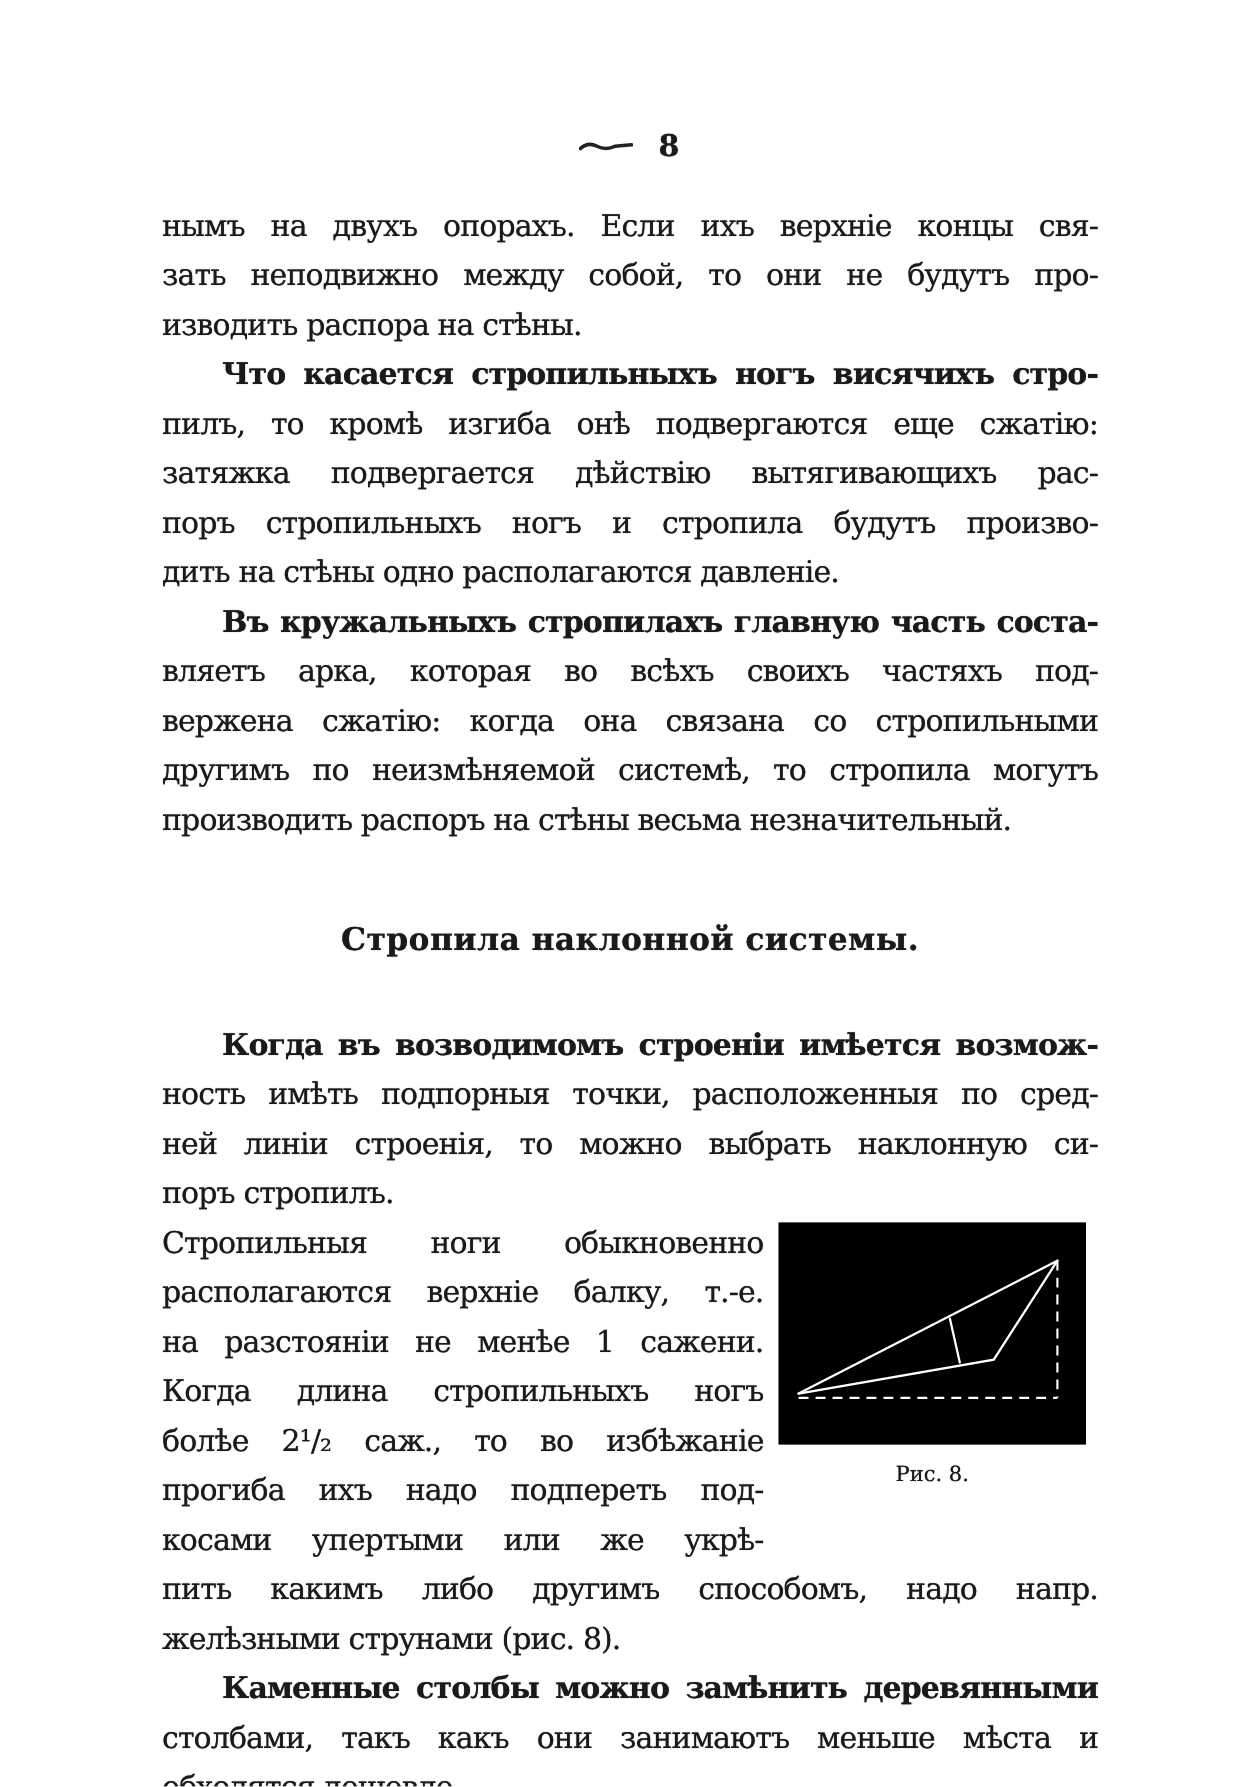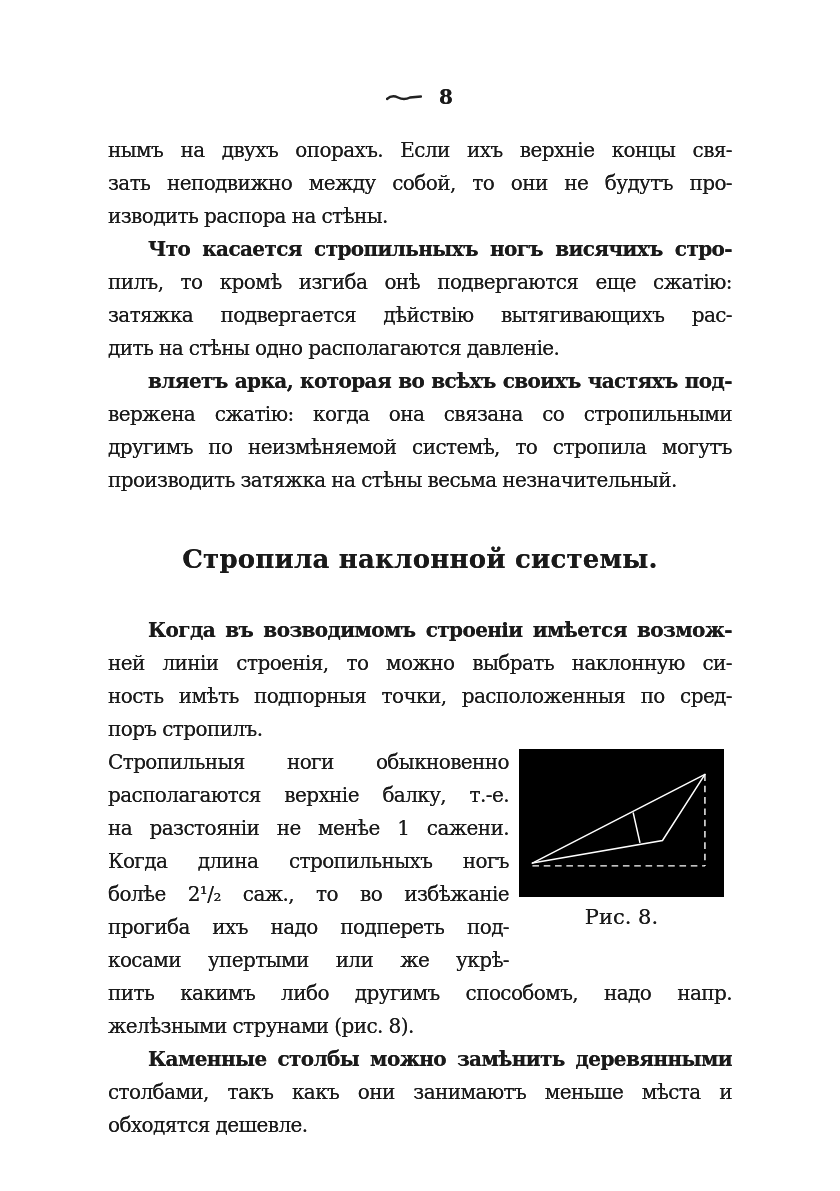--- a/index.html
+++ b/index.html
@@ -55,39 +55,39 @@
   .line {
     text-align: justify;
     text-align-last: justify;
   }
   .line.last { text-align-last: left; }
   .para.indent .line:first-child { text-indent: 40px; font-weight: bold; }
 
   .section-heading {
     margin: 46px 0 38px 0;
     text-align: center;
-    font-size: 26px;
+    font-size: 21px;
     font-weight: bold;
     letter-spacing: 0.2px;
   }
 
   .fig {
     float: right;
     margin: 3px 8px 26px 10px;
     padding: 0;
     width: 205px;
   }
   .fig svg {
     display: block;
     background: #000000;
   }
   .fig figcaption {
     margin-top: 4px;
     text-align: right;
-    font-size: 21px;
+    font-size: 14px;
     letter-spacing: 0;
     text-align-last: center;
   }
 </style>
 </head>
 <body>
 
 <div class="page">
 
   <header class="page-header">
@@ -103,35 +103,37 @@
 
     <div class="para">
         <div class="line">нымъ на двухъ опорахъ. Если ихъ верхніе концы свя-</div>
         <div class="line">зать неподвижно между собой, то они не будутъ про-</div>
         <div class="line last">изводить распора на стѣны.</div>
       </div>
     <div class="para indent">
         <div class="line">Что касается стропильныхъ ногъ висячихъ стро-</div>
         <div class="line">пилъ, то кромѣ изгиба онѣ подвергаются еще сжатію:</div>
         <div class="line">затяжка подвергается дѣйствію вытягивающихъ рас-</div>
+        <div class="line">поръ стропильныхъ ногъ и стропила будутъ произво-</div>
         <div class="line last">дить на стѣны одно располагаются давленіе.</div>
       </div>
     <div class="para indent">
+        <div class="line">Въ кружальныхъ стропилахъ главную часть соста-</div>
         <div class="line">вляетъ арка, которая во всѣхъ своихъ частяхъ под-</div>
         <div class="line">вержена сжатію: когда она связана со стропильными</div>
         <div class="line">другимъ по неизмѣняемой системѣ, то стропила могутъ</div>
-        <div class="line last">производить затяжка на стѣны весьма незначительный.</div>
+        <div class="line last">производить распоръ на стѣны весьма незначительный.</div>
       </div>
 
     <h2 class="section-heading">Стропила наклонной системы.</h2>
 
     <div class="para indent">
         <div class="line">Когда въ возводимомъ строеніи имѣется возмож-</div>
+        <div class="line">ность имѣть подпорныя точки, расположенныя по сред-</div>
         <div class="line">ней линіи строенія, то можно выбрать наклонную си-</div>
-        <div class="line">ность имѣть подпорныя точки, расположенныя по сред-</div>
         <div class="line last">поръ стропилъ.</div>
       </div>
 
     <div class="para">
       <figure class="fig">
         <svg width="205" height="148" viewBox="0 0 217 157">
           <rect x="0" y="0" width="217" height="157" fill="#000000"></rect>
 
           <path d="M14 124 L197 124" stroke="#ffffff" stroke-width="1.5" fill="none" stroke-dasharray="7 5"></path>
 

